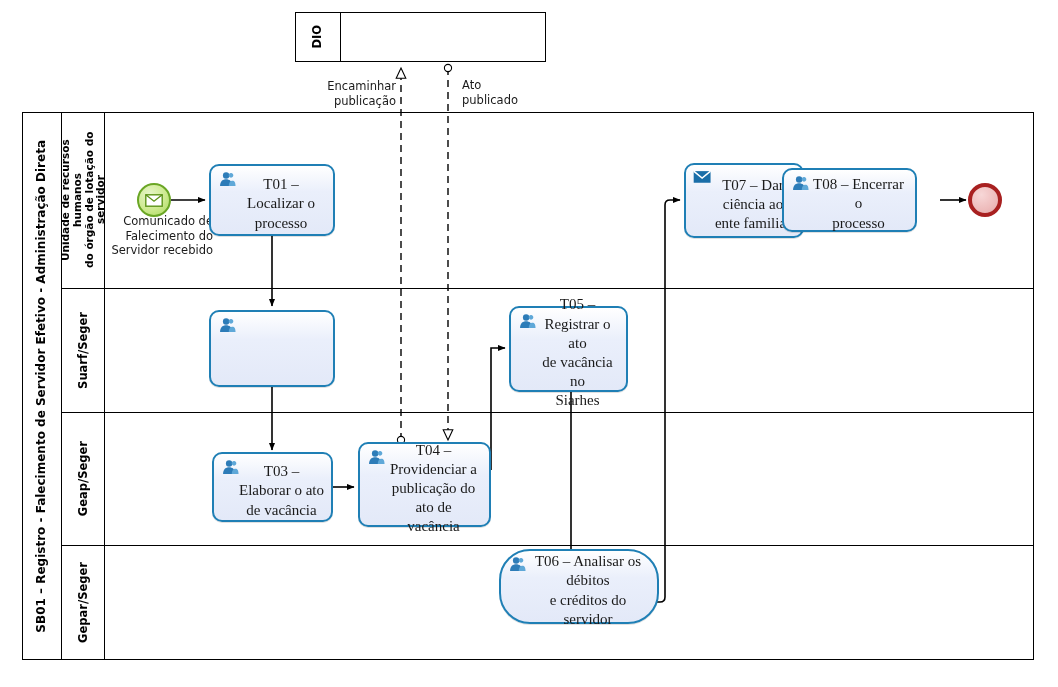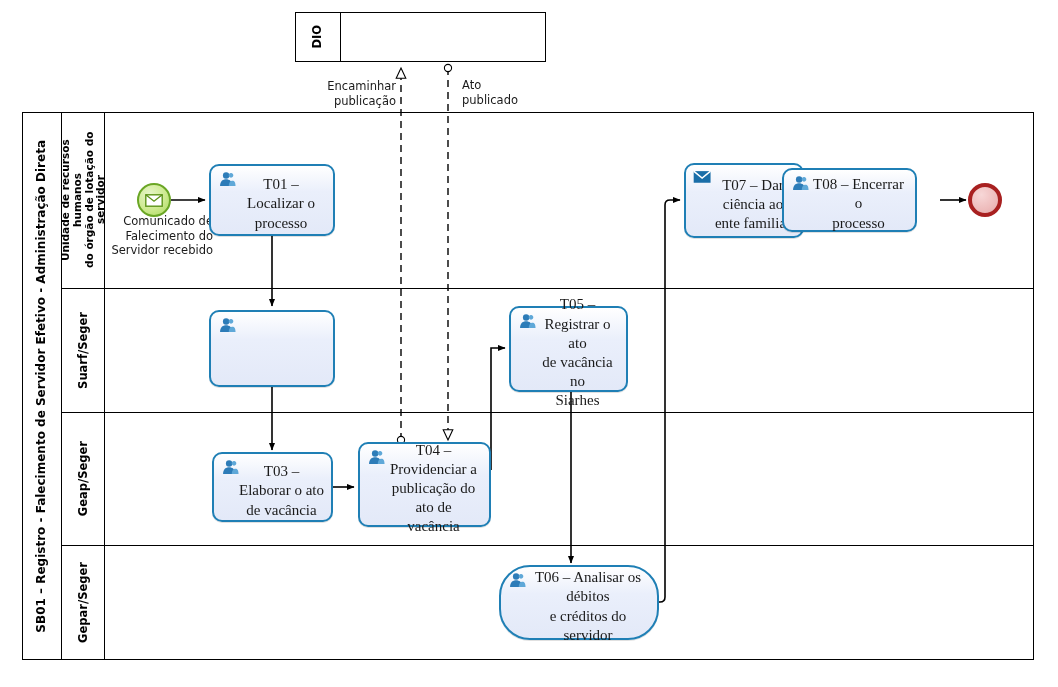--- a/index.html
+++ b/index.html
@@ -198,21 +198,21 @@
     <svg class="task-icon" viewBox="0 0 20 18">
       <circle cx="9" cy="5" r="3.6" fill="#2d7cb8"></circle>
       <path d="M2.2,17 C2.2,11.6 5.4,9.4 9,9.4 C12.6,9.4 15.8,11.6 15.8,17 Z" fill="#2d7cb8"></path>
       <path d="M14.5,7.5 a2.6,2.6 0 1,1 0.01,0 M12,17 C12,12.6 14,10.9 16.2,10.9 C18.4,10.9 19.6,12.6 19.6,17 Z" fill="#5fa8d8"></path>
     </svg>
     <span class="tlabel" style="white-space:pre-line;">T05 – Registrar o ato
 de vacância no
 Siarhes</span>
   </div>
 
-  <div class="abs task" style="left:499px;top:565px;width:160px;height:75px;border-radius:31px;">
+  <div class="abs task" style="left:499px;top:549px;width:160px;height:75px;border-radius:31px;">
     <svg class="task-icon" viewBox="0 0 20 18">
       <circle cx="9" cy="5" r="3.6" fill="#2d7cb8"></circle>
       <path d="M2.2,17 C2.2,11.6 5.4,9.4 9,9.4 C12.6,9.4 15.8,11.6 15.8,17 Z" fill="#2d7cb8"></path>
       <path d="M14.5,7.5 a2.6,2.6 0 1,1 0.01,0 M12,17 C12,12.6 14,10.9 16.2,10.9 C18.4,10.9 19.6,12.6 19.6,17 Z" fill="#5fa8d8"></path>
     </svg>
     <span class="tlabel" style="white-space:pre-line;">T06 – Analisar os débitos
 e créditos do servidor</span>
   </div>
 
   <div class="abs task" style="left:684px;top:163px;width:120px;height:75px;">

